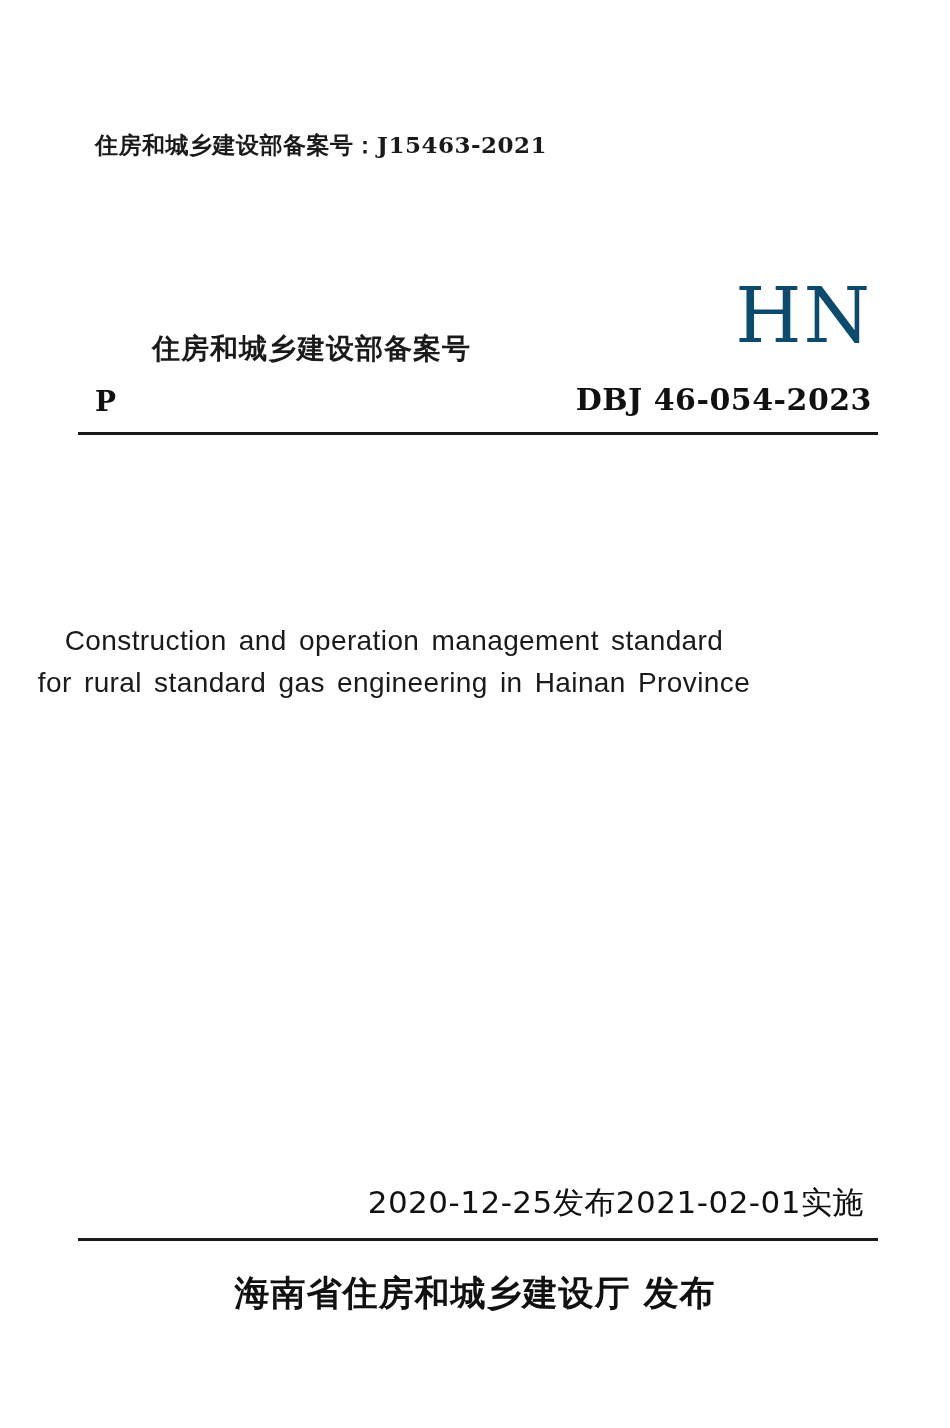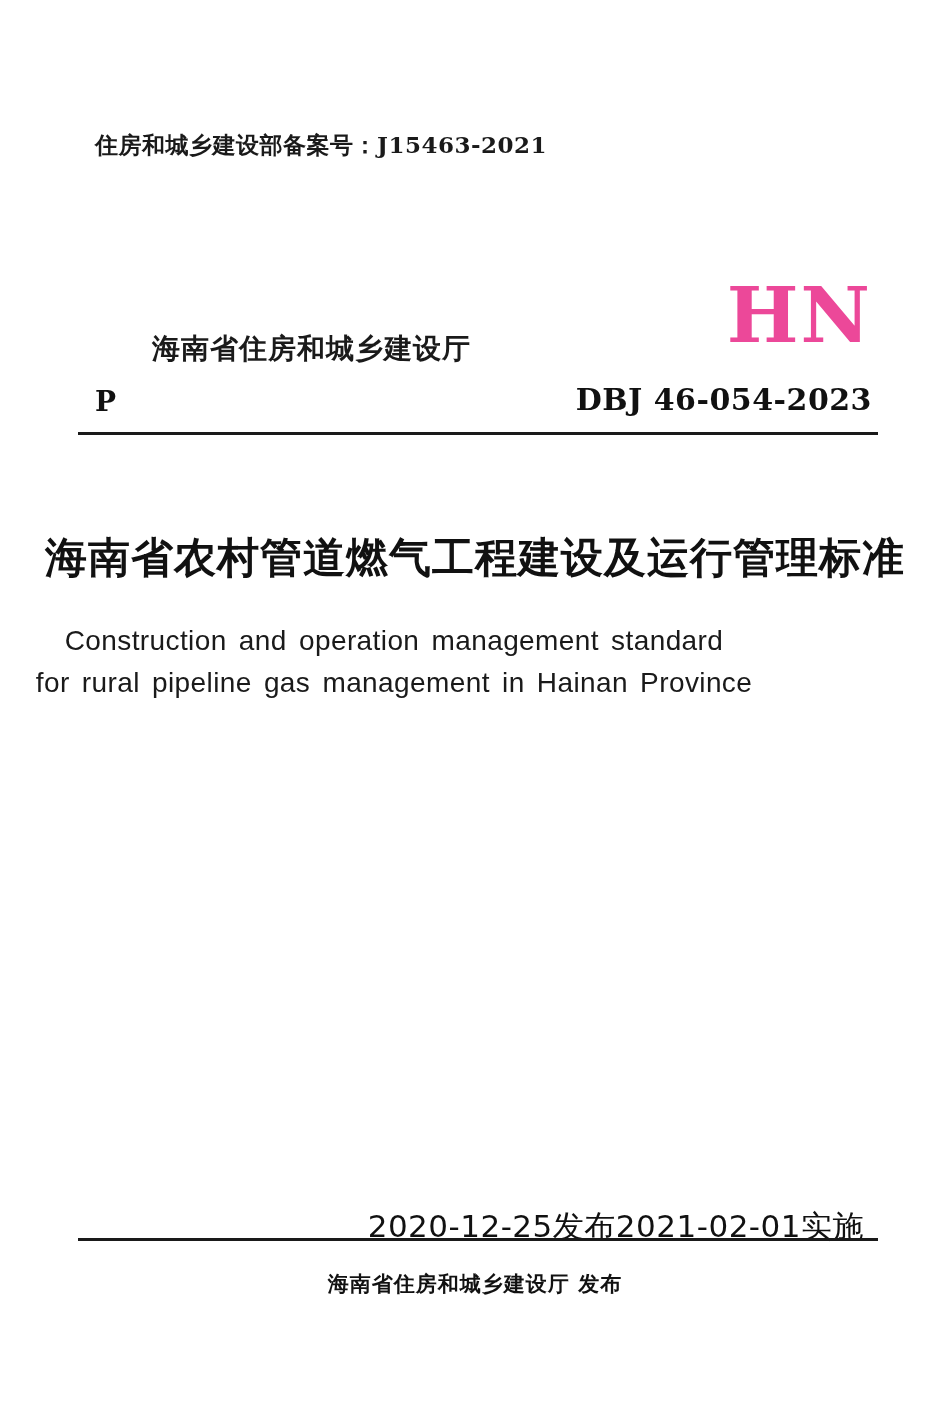--- a/index.html
+++ b/index.html
@@ -49,25 +49,25 @@
     letter-spacing: 1px;
     color: #1a1a1a;
     white-space: nowrap;
   }
 
   .hn-mark {
     position: absolute;
     right: 78px;
     top: 278px;
     font-family: "DejaVu Serif", "Liberation Serif", serif;
-    font-weight: bold;
+    font-weight: normal;
     font-size: 76px;
     line-height: 76px;
     letter-spacing: 2px;
-    color: #ec4899;
+    color: #0c4a6e;
     white-space: nowrap;
   }
 
   .dbj-code {
     position: absolute;
     right: 78px;
     top: 382px;
     font-family: "DejaVu Serif", "Liberation Serif", serif;
     font-weight: bold;
     font-size: 30px;
@@ -136,59 +136,58 @@
     display: flex;
     justify-content: flex-end;
     align-items: baseline;
     font-family: "DejaVu Sans", "Liberation Sans", sans-serif;
     font-size: 31px;
     letter-spacing: 0.5px;
     color: #111111;
   }
   .date-row span { white-space: nowrap; }
   .date-left { padding-left: 16px; }
-  .date-right { padding-right: 14px; margin-top: 24px; }
+  .date-right { padding-right: 14px; }
 
   
   .publisher {
     position: absolute;
     left: 0;
     top: 1270px;
     width: 950px;
     text-align: center;
     font-family: "DejaVu Sans", "Liberation Sans", sans-serif;
     font-weight: bold;
-    font-size: 21px;
+    font-size: 35px;
     letter-spacing: 1px;
     color: #111111;
     white-space: nowrap;
   }
 </style>
 </head>
 <body>
 
 <div class="page">
 
   <div class="filing-no">住房和城乡建设部备案号：J15463-2021</div>
 
-  <div class="std-line">海南省住房和城乡建设厅</div>
+  <div class="std-line">住房和城乡建设部备案号</div>
 
   <div class="hn-mark">HN</div>
 
   <div class="dbj-code">DBJ 46-054-2023</div>
 
   <div class="p-letter">P</div>
 
   <hr class="rule rule-top">
 
-  <div class="title-cn">海南省农村管道燃气工程建设及运行管理标准</div>
 
   <div class="title-en">
     <div>Construction and operation management standard</div>
-    <div>for rural pipeline gas management in Hainan Province</div>
+    <div>for rural standard gas engineering in Hainan Province</div>
   </div>
 
   <div class="date-row">
     <span class="date-left">2020-12-25发布</span>
     <span class="date-right">2021-02-01实施</span>
   </div>
 
   <hr class="rule rule-bottom">
 
   <div class="publisher">海南省住房和城乡建设厅 发布</div>

